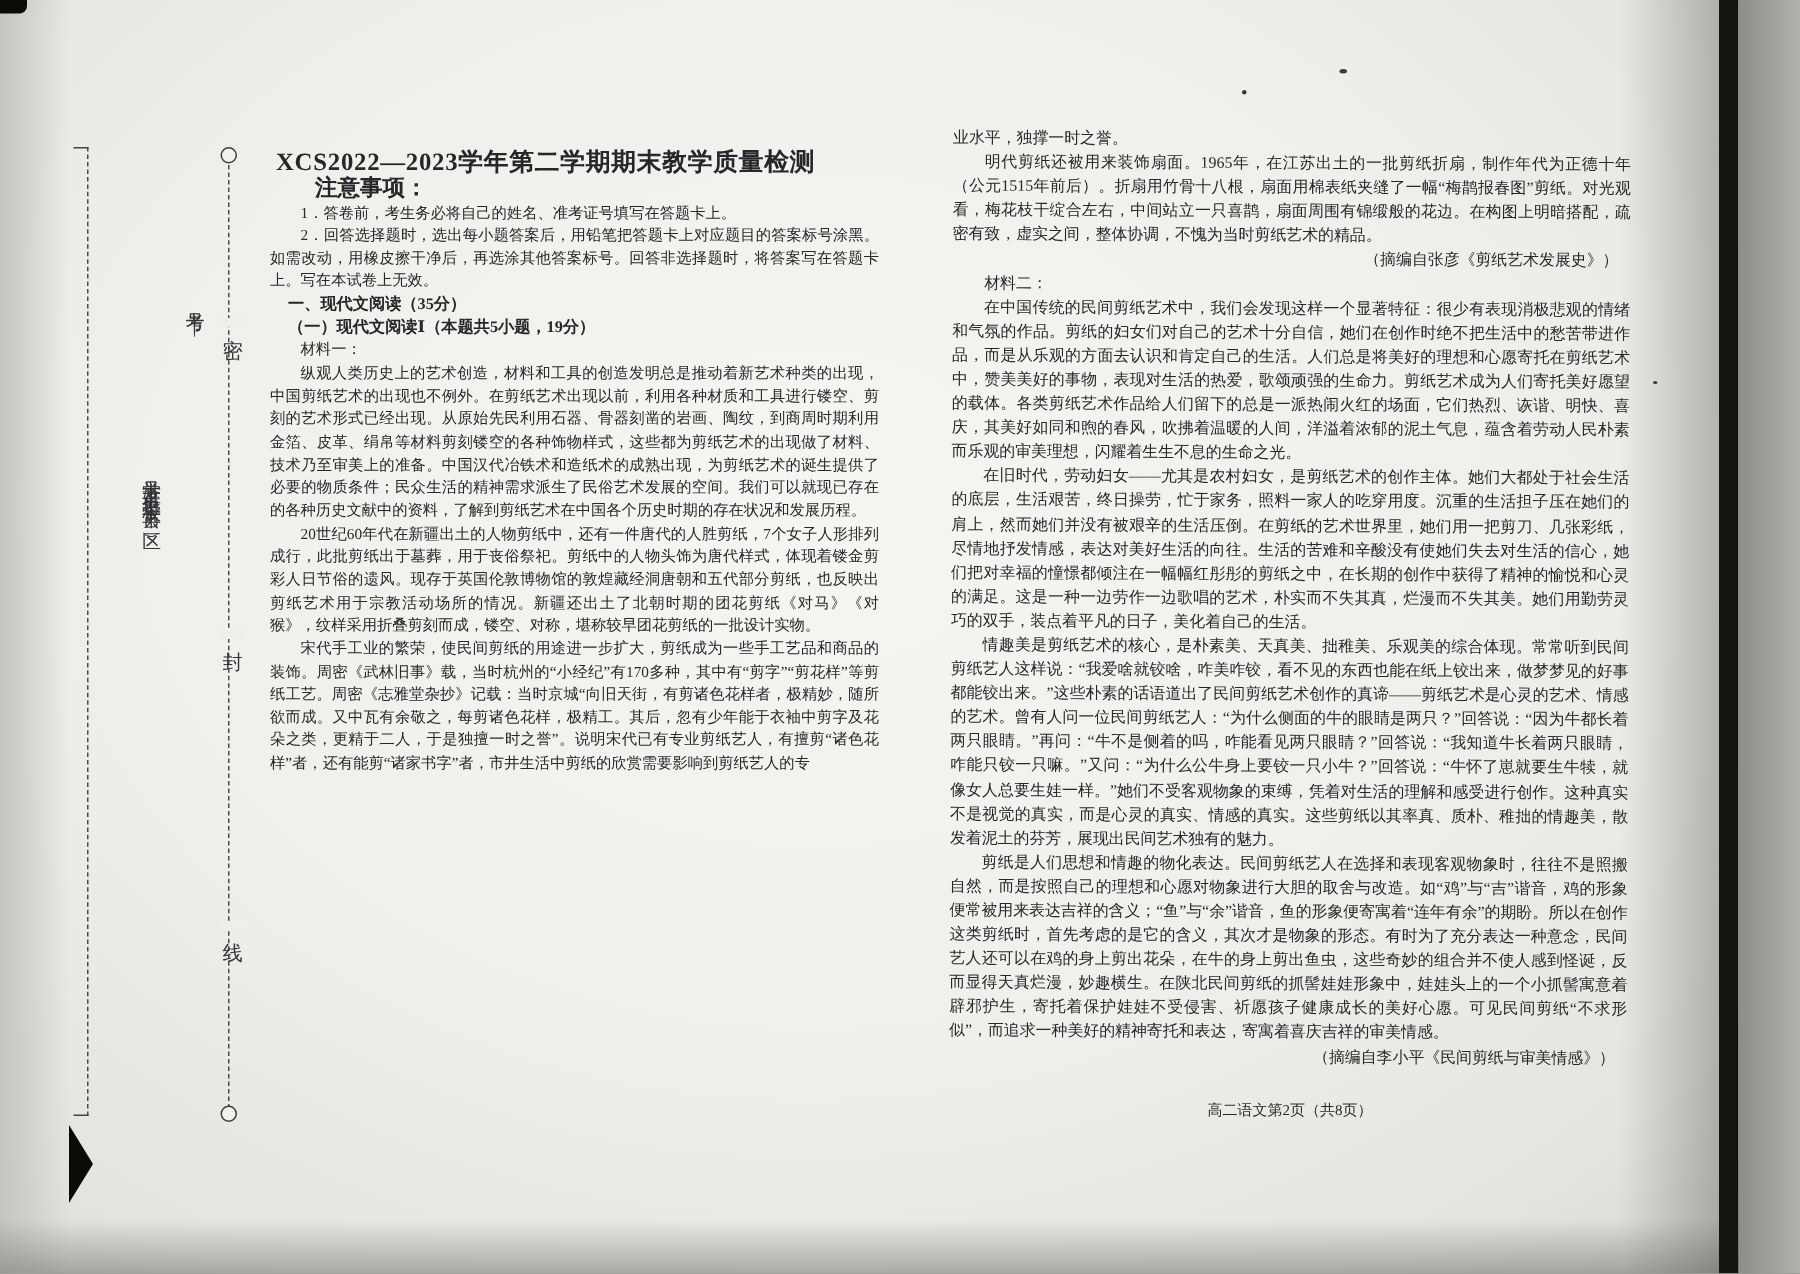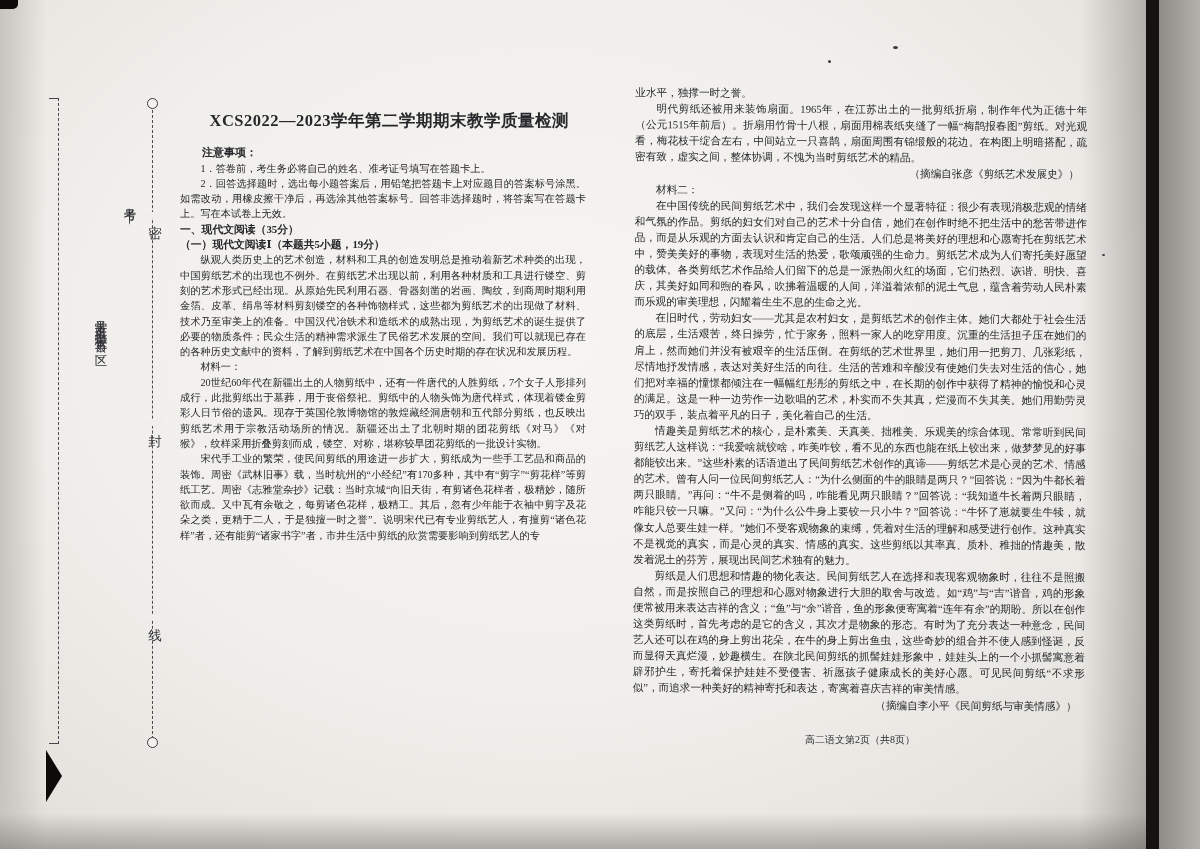--- a/index.html
+++ b/index.html
@@ -32,26 +32,26 @@
   .vtext{position:absolute;writing-mode:vertical-rl;text-orientation:upright;color:#333338;}
   .seal-col-a{left:121px;top:198px;height:120px;font-size:12.5px;letter-spacing:1px;}
   .seal-col-b{left:92px;top:310px;height:420px;font-size:12.5px;letter-spacing:1px;}
   .seal-char{position:absolute;left:145.5px;font-size:13.5px;color:#333338;background:#efeeea;padding:3px 0;}
   .seal-char.k1{top:212px;} .seal-char.k2{top:420px;} .seal-char.k3{top:614px;}
 
   
   .page{position:absolute;text-align:justify;}
   .page1{left:180px;top:96px;width:406px;font-size:10.2px;line-height:15.3px;}
   .page2{left:634px;top:86px;width:452px;font-size:10.6px;line-height:16.1px;transform:rotate(0.25deg);}
-  .exam-title{font-size:16.5px;font-weight:bold;text-align:right;margin:17px;letter-spacing:0.5px;}
+  .exam-title{font-size:16.5px;font-weight:bold;text-align:left;margin:4px;letter-spacing:0.5px;}
   .subject-title{font-size:26px;font-weight:bold;text-align:center;margin:6px 0 13px;letter-spacing:8px;}
-  .notice-header{font-weight:bold;font-size:11px;margin:2px 0 1px;text-indent:0;}
+  .notice-header{font-weight:bold;font-size:15px;margin:2px 0 1px;text-indent:0;}
   .page p{margin:0;text-indent:2em;}
   .page p.no-indent{text-indent:0;}
-  .page p.hdr{font-weight:bold;text-indent:0;font-size:10.8px;}
+  .page p.hdr{font-weight:bold;text-indent:0;font-size:10.8px;margin-left:12px;}
   .page p.cite{text-align:right;text-indent:0;padding-right:8px;}
   .footer{position:absolute;font-size:10px;text-align:center;color:#2b2b30;}
   .footer1{left:180px;width:406px;top:753px;}
   .footer2{left:634px;width:452px;top:733px;}
 </style>
 </head>
 <body>
 
 <div class="scan">
 
@@ -78,22 +78,22 @@
   <span class="seal-char k2 vtext">封</span>
   <span class="seal-char k3 vtext">线</span>
 
   <div class="page page1">
     <h1 class="exam-title">XCS2022—2023学年第二学期期末教学质量检测</h1>
     <p class="notice-header">注意事项：</p>
     <p>1．答卷前，考生务必将自己的姓名、准考证号填写在答题卡上。</p>
     <p>2．回答选择题时，选出每小题答案后，用铅笔把答题卡上对应题目的答案标号涂黑。如需改动，用橡皮擦干净后，再选涂其他答案标号。回答非选择题时，将答案写在答题卡上。写在本试卷上无效。</p>
     <p class="hdr">一、现代文阅读（35分）</p>
     <p class="hdr">（一）现代文阅读Ⅰ（本题共5小题，19分）</p>
+    <p>材料一：</p>
     <p>纵观人类历史上的艺术创造，材料和工具的创造发明总是推动着新艺术种类的出现，中国剪纸艺术的出现也不例外。在剪纸艺术出现以前，利用各种材质和工具进行镂空、剪刻的艺术形式已经出现。从原始先民利用石器、骨器刻凿的岩画、陶纹，到商周时期利用金箔、皮革、绢帛等材料剪刻镂空的各种饰物样式，这些都为剪纸艺术的出现做了材料、技术乃至审美上的准备。中国汉代冶铁术和造纸术的成熟出现，为剪纸艺术的诞生提供了必要的物质条件；民众生活的精神需求派生了民俗艺术发展的空间。我们可以就现已存在的各种历史文献中的资料，了解到剪纸艺术在中国各个历史时期的存在状况和发展历程。</p>
-    <p>材料一：</p>
     <p>20世纪60年代在新疆出土的人物剪纸中，还有一件唐代的人胜剪纸，7个女子人形排列成行，此批剪纸出于墓葬，用于丧俗祭祀。剪纸中的人物头饰为唐代样式，体现着镂金剪彩人日节俗的遗风。现存于英国伦敦博物馆的敦煌藏经洞唐朝和五代部分剪纸，也反映出剪纸艺术用于宗教活动场所的情况。新疆还出土了北朝时期的团花剪纸《对马》《对猴》，纹样采用折叠剪刻而成，镂空、对称，堪称较早团花剪纸的一批设计实物。</p>
     <p>宋代手工业的繁荣，使民间剪纸的用途进一步扩大，剪纸成为一些手工艺品和商品的装饰。周密《武林旧事》载，当时杭州的“小经纪”有170多种，其中有“剪字”“剪花样”等剪纸工艺。周密《志雅堂杂抄》记载：当时京城“向旧天街，有剪诸色花样者，极精妙，随所欲而成。又中瓦有余敬之，每剪诸色花样，极精工。其后，忽有少年能于衣袖中剪字及花朵之类，更精于二人，于是独擅一时之誉”。说明宋代已有专业剪纸艺人，有擅剪“诸色花样”者，还有能剪“诸家书字”者，市井生活中剪纸的欣赏需要影响到剪纸艺人的专</p>
   </div>
 
   <div class="page page2">
     <p class="no-indent">业水平，独撑一时之誉。</p>
     <p>明代剪纸还被用来装饰扇面。1965年，在江苏出土的一批剪纸折扇，制作年代为正德十年（公元1515年前后）。折扇用竹骨十八根，扇面用棉表纸夹缝了一幅“梅鹊报春图”剪纸。对光观看，梅花枝干绽合左右，中间站立一只喜鹊，扇面周围有锦缎般的花边。在构图上明暗搭配，疏密有致，虚实之间，整体协调，不愧为当时剪纸艺术的精品。</p>
     <p class="cite">（摘编自张彦《剪纸艺术发展史》）</p>
     <p>材料二：</p>
     <p>在中国传统的民间剪纸艺术中，我们会发现这样一个显著特征：很少有表现消极悲观的情绪和气氛的作品。剪纸的妇女们对自己的艺术十分自信，她们在创作时绝不把生活中的愁苦带进作品，而是从乐观的方面去认识和肯定自己的生活。人们总是将美好的理想和心愿寄托在剪纸艺术中，赞美美好的事物，表现对生活的热爱，歌颂顽强的生命力。剪纸艺术成为人们寄托美好愿望的载体。各类剪纸艺术作品给人们留下的总是一派热闹火红的场面，它们热烈、诙谐、明快、喜庆，其美好如同和煦的春风，吹拂着温暖的人间，洋溢着浓郁的泥土气息，蕴含着劳动人民朴素而乐观的审美理想，闪耀着生生不息的生命之光。</p>

